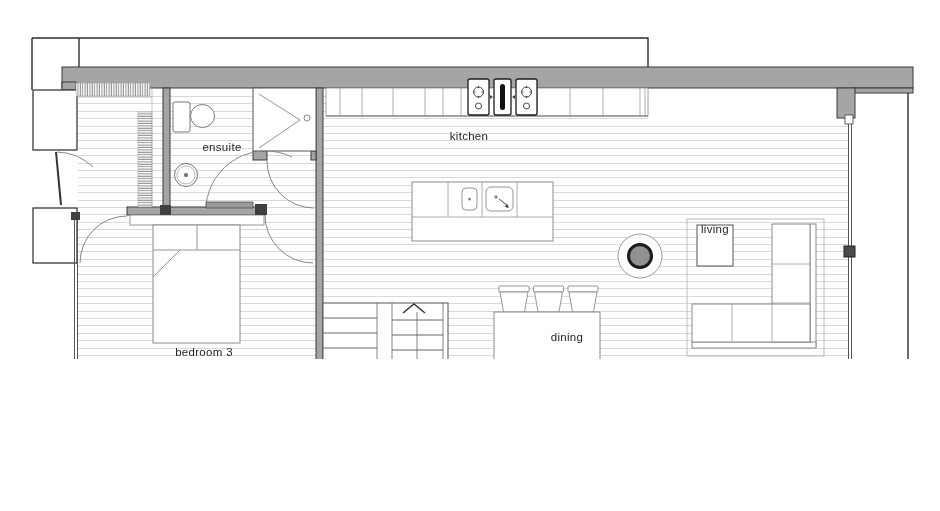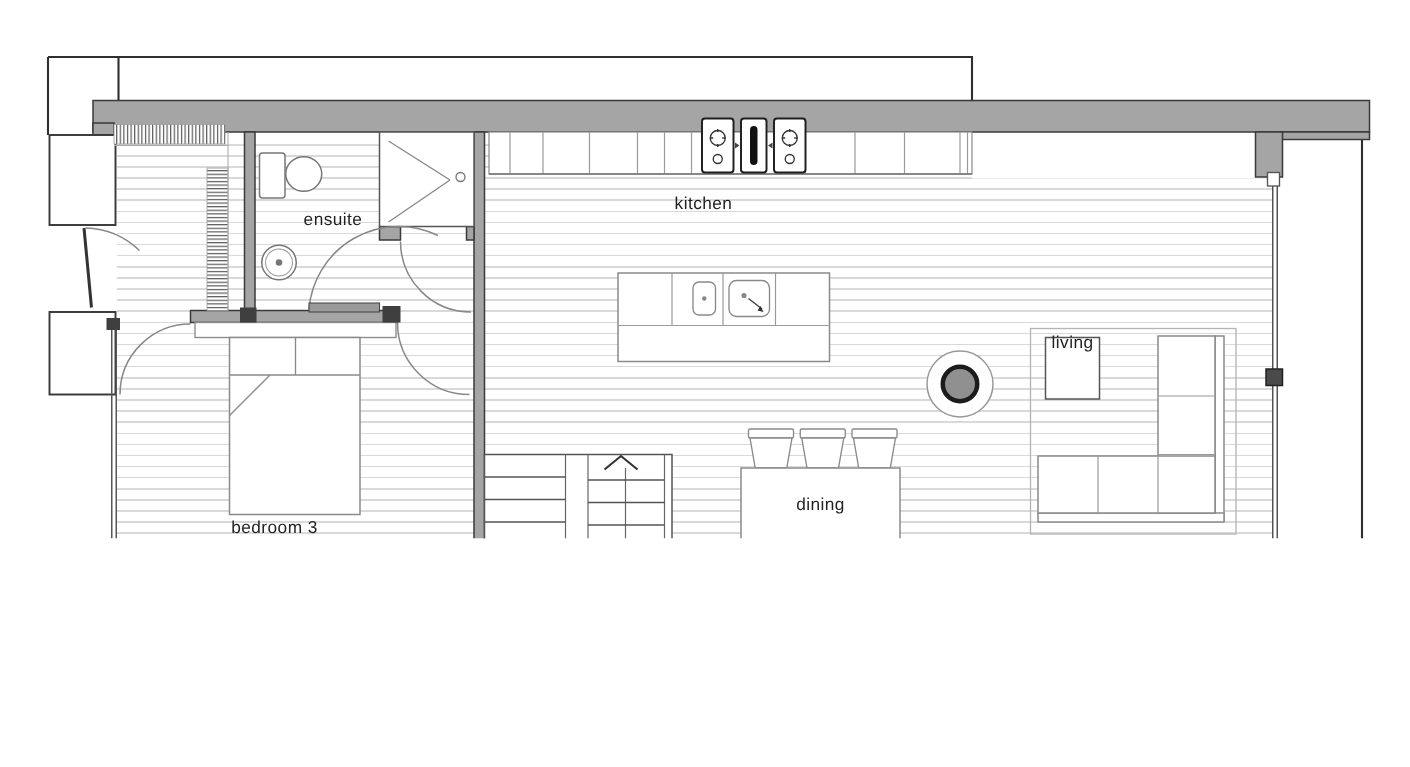--- a/index.html
+++ b/index.html
@@ -206,16 +206,16 @@
     <rect x="206" y="202" width="47" height="6" fill="#9a9a9a" stroke="#444" stroke-width="0.7"></rect>
     <g fill="#3f3f3f">
       <rect x="160" y="205" width="11" height="10"></rect>
       <rect x="255" y="204" width="12" height="11"></rect>
     </g>
   </svg>
 
   <div class="room-label" style="left:222px;top:147px">ensuite</div>
   <div class="room-label" style="left:469px;top:136px">kitchen</div>
   <div class="room-label" style="left:715px;top:229px">living</div>
-  <div class="room-label" style="left:547px;top:337px">dining</div>
-  <div class="room-label" style="left:183px;top:352px">bedroom 3</div>
+  <div class="room-label" style="left:567px;top:337px">dining</div>
+  <div class="room-label" style="left:204px;top:352px">bedroom 3</div>
 
 </div>
 
 </body></html>

